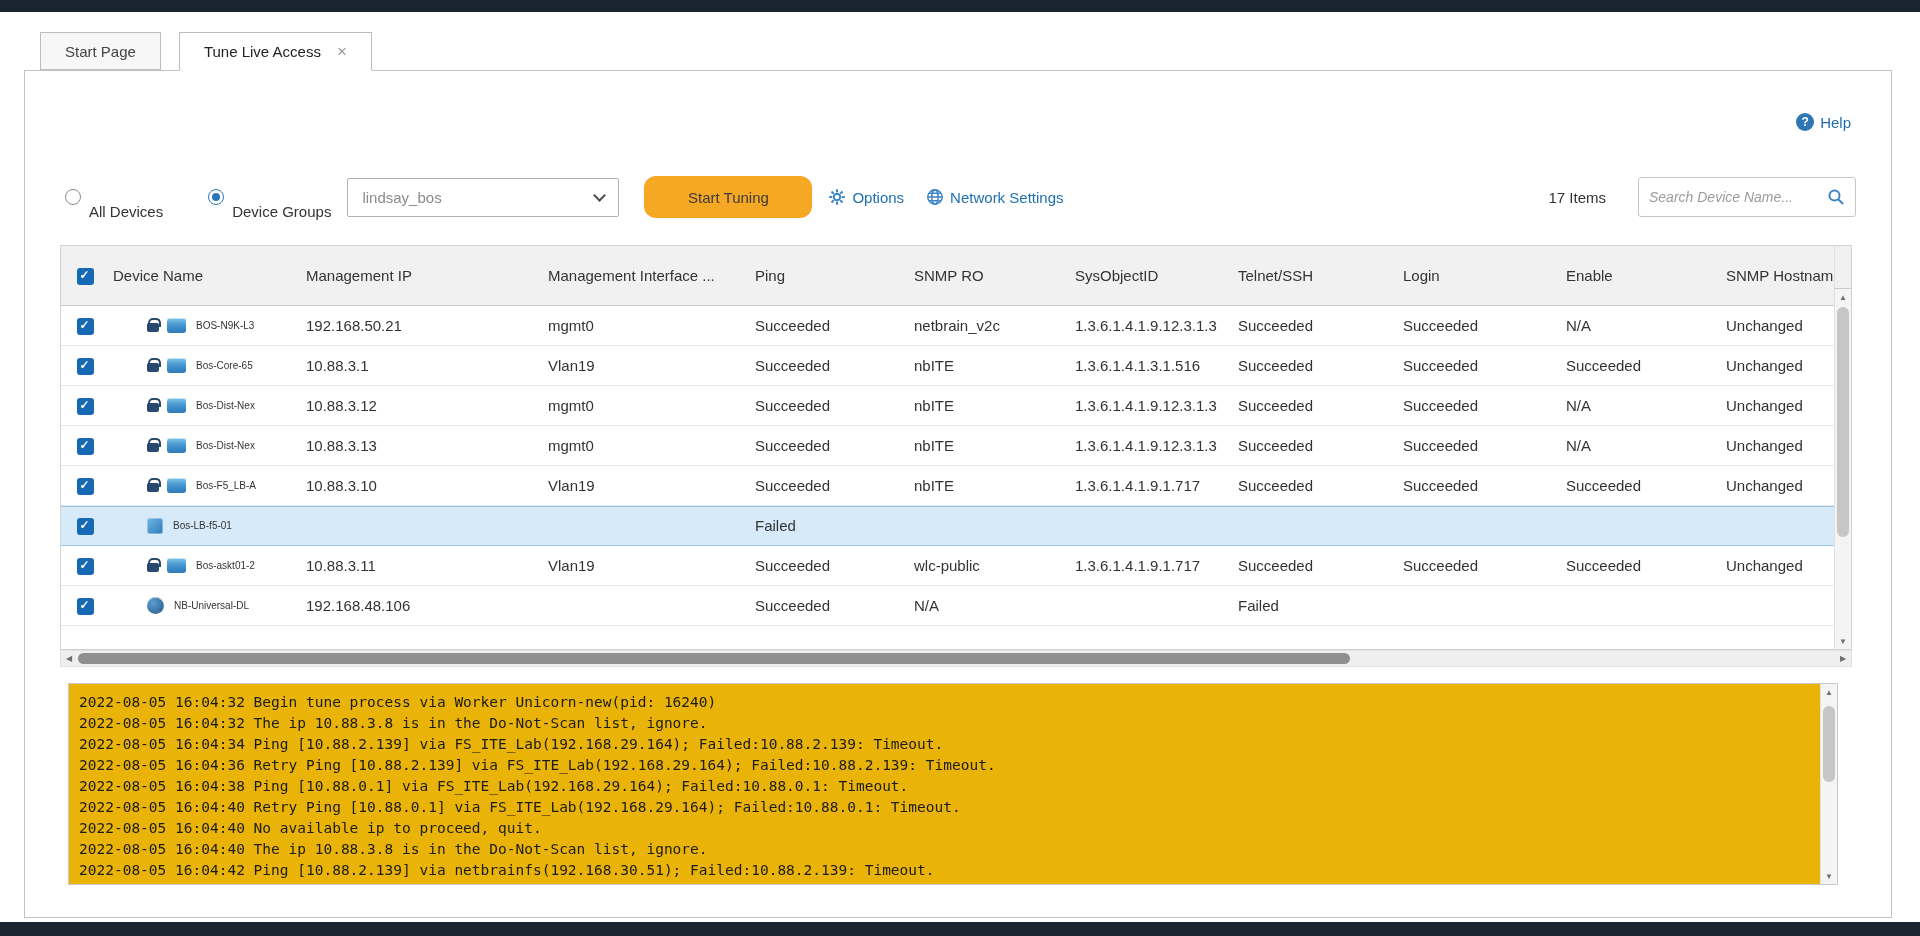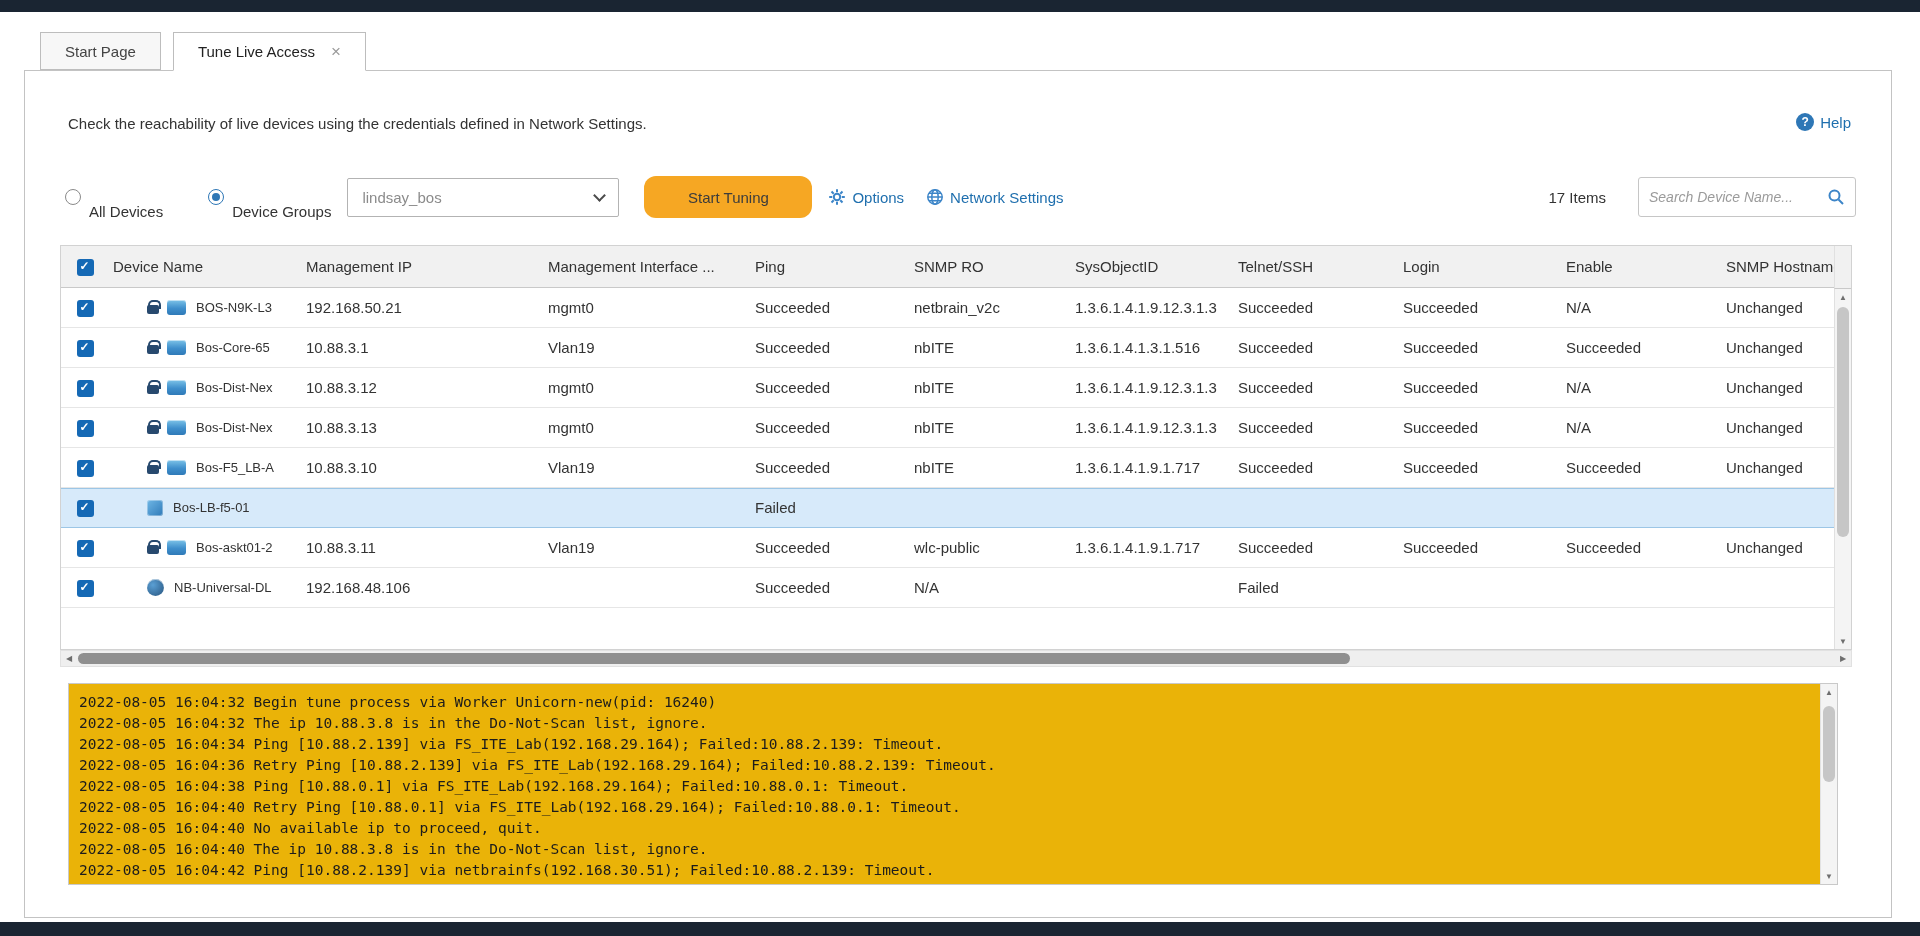--- a/index.html
+++ b/index.html
@@ -4,21 +4,21 @@
 <style>
   *{box-sizing:border-box;margin:0;padding:0;}
   html,body{width:1920px;height:936px;overflow:hidden;background:#fff;
     font-family:"Liberation Sans",sans-serif;color:#333;}
   .topbar{position:absolute;top:0;left:0;width:1920px;height:12px;background:#1a2532;}
   .bottombar{position:absolute;bottom:0;left:0;width:1920px;height:14px;background:#1a2532;}
 
   
   .tabs{position:absolute;top:32px;left:40px;display:flex;z-index:3;}
   .tab{height:38px;display:flex;align-items:center;padding:8px 24px;border:1px solid #bdbdbd;
-    background:#f7f7f7;font-size:15px;color:#444;margin-right:12px;cursor:pointer;}
+    background:#f7f7f7;font-size:15px;color:#444;margin-right:18px;cursor:pointer;}
   .tab.active{background:#fff;height:39px;border-bottom:1px solid #fff;color:#222;}
   .tab .close{margin-left:16px;color:#9a9a9a;font-size:17px;line-height:1;}
 
   
   .panel{position:absolute;top:70px;left:24px;width:1868px;bottom:18px;border:1px solid #c3c3c3;
     background:#fff;z-index:2;}
   .desc{position:absolute;left:43px;top:44px;font-size:15px;color:#333;}
   .help{position:absolute;right:40px;top:42px;display:flex;align-items:center;gap:6px;
     color:#1f6fae;font-size:15px;cursor:pointer;}
   .help-icon{width:18px;height:18px;border-radius:50%;background:#2e77b6;color:#fff;
@@ -46,21 +46,21 @@
   .items-count{font-size:15px;color:#333;}
   .search{width:218px;height:40px;border:1px solid #c6c6c6;border-radius:3px;display:flex;
     align-items:center;padding:0 10px;background:#fff;}
   .search input{border:none;outline:none;flex:1;font-size:14px;font-style:italic;color:#444;
     font-family:"Liberation Sans",sans-serif;background:transparent;min-width:0;}
   .search input::placeholder{color:#9b9b9b;}
 
   
   .table-wrap{position:absolute;left:35px;top:174px;width:1792px;height:405px;border:1px solid #d2d2d2;background:#fff;}
   table{border-collapse:separate;border-spacing:0;table-layout:fixed;width:1774px;font-size:15px;}
-  thead th{height:42px;background:#f1f1f1;border-bottom:1px solid #c9c9c9;text-align:left;
+  thead th{height:60px;background:#f1f1f1;border-bottom:1px solid #c9c9c9;text-align:left;
     font-weight:normal;color:#333;padding:0 4px;white-space:nowrap;overflow:hidden;}
   tbody td{height:39px;border-bottom:1px solid #e6e6e6;padding:0 4px;white-space:nowrap;
     overflow:hidden;color:#333;background:#fff;}
   tr.selected td{background:#d7eafa;border-bottom-color:#9cc6e6;box-shadow:inset 0 1px 0 #9cc6e6;}
   .c-check{text-align:center;padding:0;}
   .checkbox{display:inline-block;width:17px;height:17px;border-radius:3px;background:#1569b5;
     position:relative;vertical-align:middle;cursor:pointer;}
   .checkbox::after{content:"✓";color:#fff;font-size:12px;font-weight:bold;position:absolute;
     left:3px;top:0px;}
   .name-inner{display:flex;align-items:center;height:39px;padding-left:34px;}
@@ -69,21 +69,21 @@
   .lock-icon::before{content:"";position:absolute;top:-5px;left:1px;width:9px;height:7px;
     border:2px solid #27496e;border-bottom:none;border-radius:5px 5px 0 0;}
   .device-icon{width:19px;height:15px;border-radius:3px;margin-right:10px;flex:0 0 auto;
     background:linear-gradient(180deg,#7cc3e8 0%,#3f8fcc 55%,#2f7ab8 100%);
     box-shadow:inset 0 1px 0 rgba(255,255,255,.55);}
   .device-icon.dev-lb{width:16px;height:16px;border-radius:3px;
     background:linear-gradient(135deg,#6fb7e6 0%,#2f7ab8 100%);
     box-shadow:inset 0 0 0 1px rgba(255,255,255,.35);}
   .device-icon.dev-universal{width:17px;height:17px;border-radius:50%;
     background:radial-gradient(circle at 35% 35%,#5a9fd4,#27557f);}
-  .dev-name{font-size:13px;color:#333;}
+  .dev-name{font-size:10px;color:#333;}
 
   
   .corner{position:absolute;top:0;right:0;width:17px;height:43px;background:#f1f1f1;
     border-left:1px solid #e0e0e0;border-bottom:1px solid #c9c9c9;}
   .vscroll{position:absolute;top:43px;right:0;width:17px;height:360px;background:#f4f4f4;
     border-left:1px solid #e0e0e0;}
   .sb-arrow{position:absolute;left:0;width:100%;height:16px;color:#6e6e6e;font-size:8px;
     display:flex;align-items:center;justify-content:center;cursor:pointer;}
   .sb-arrow.up{top:0;}  .sb-arrow.down{bottom:0;}
   .vthumb{position:absolute;left:2px;right:2px;top:18px;height:230px;background:#c6c6c6;
@@ -116,21 +116,20 @@
     <span>Start Page</span>
   </div>
   <div class="tab active">
     <span>Tune Live Access</span>
     <span class="close">×</span>
   </div>
 </div>
 
 <div class="panel">
 
-  <div class="desc">Check the reachability of live devices using the credentials defined in Network Settings.</div>
 
   <div class="help">
     <span class="help-icon">?</span>
     <span>Help</span>
   </div>
 
   <div class="controls">
     <div class="radio-group">
       <span class="radio"></span>
       <span class="radio-label">All Devices</span>

